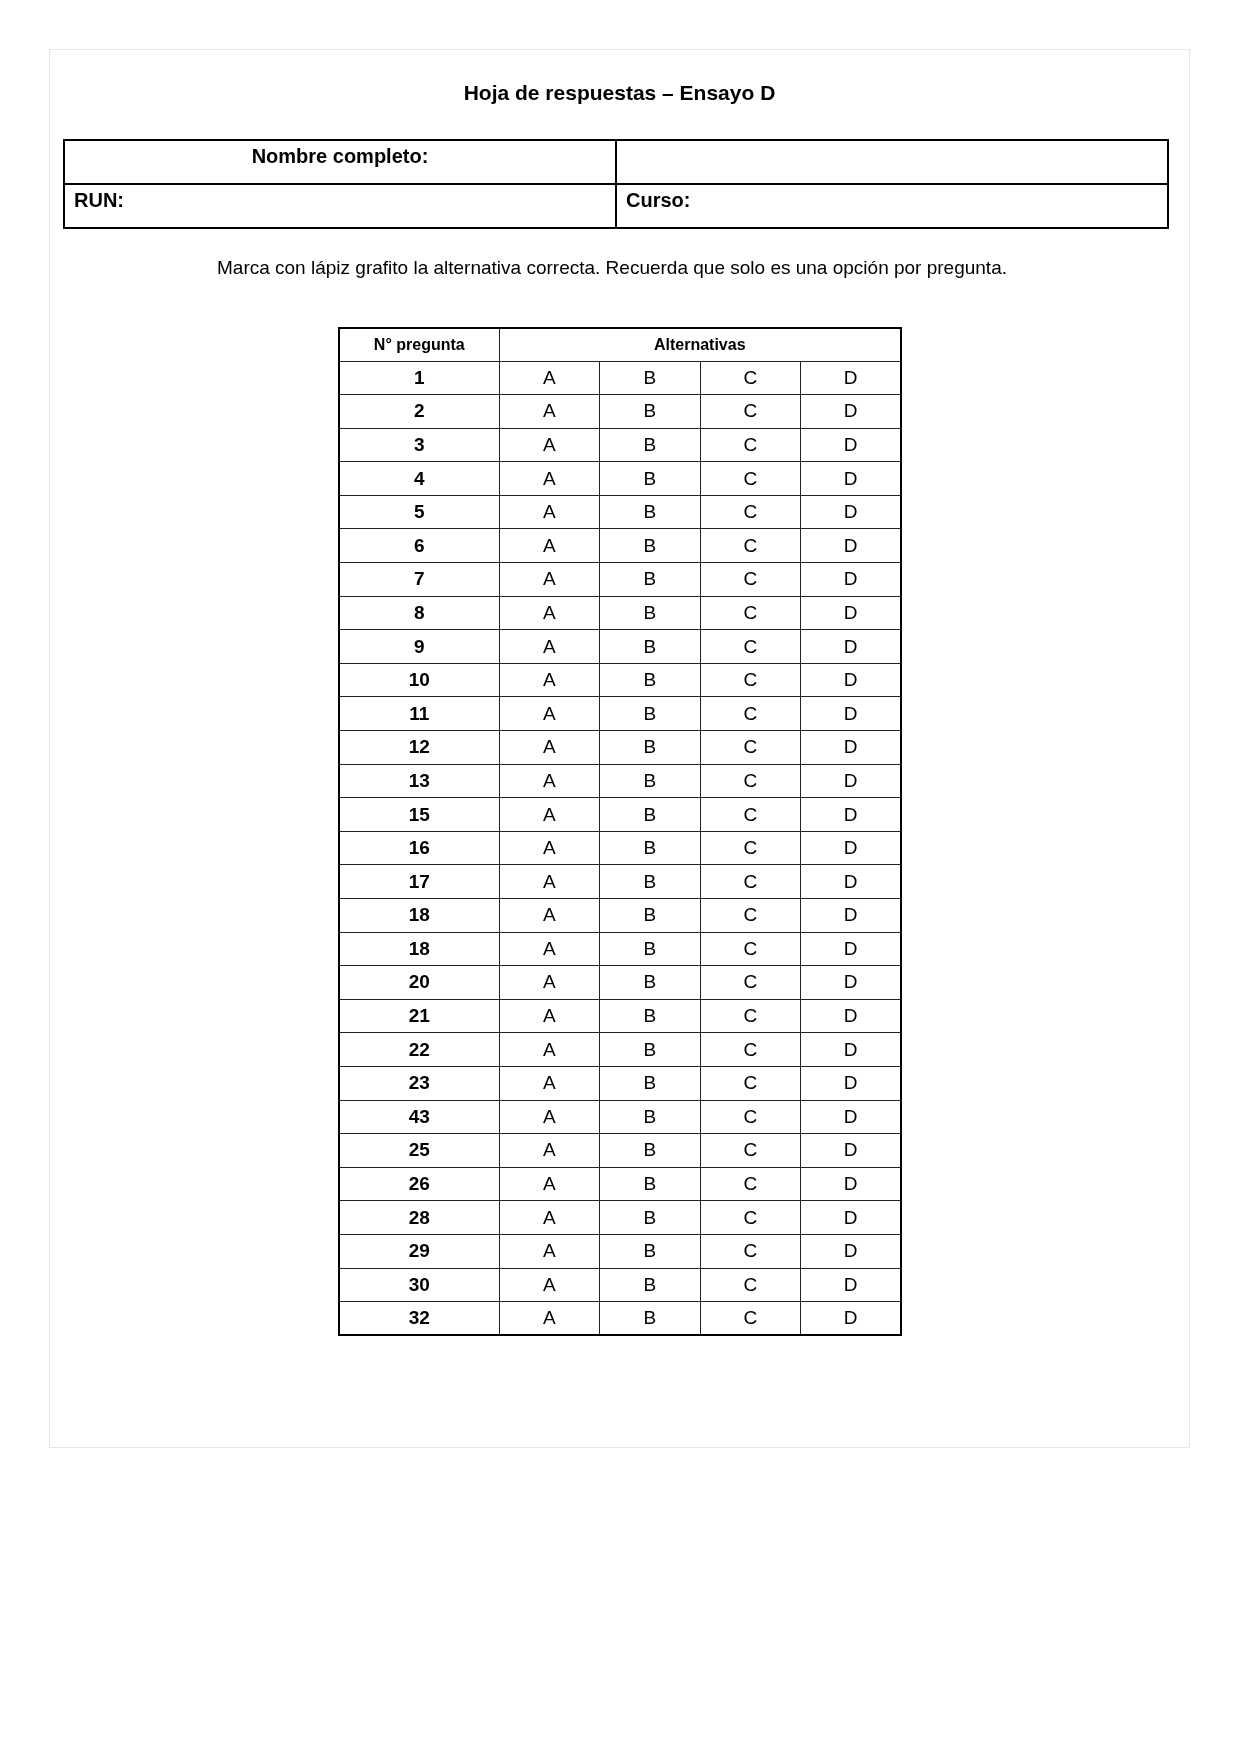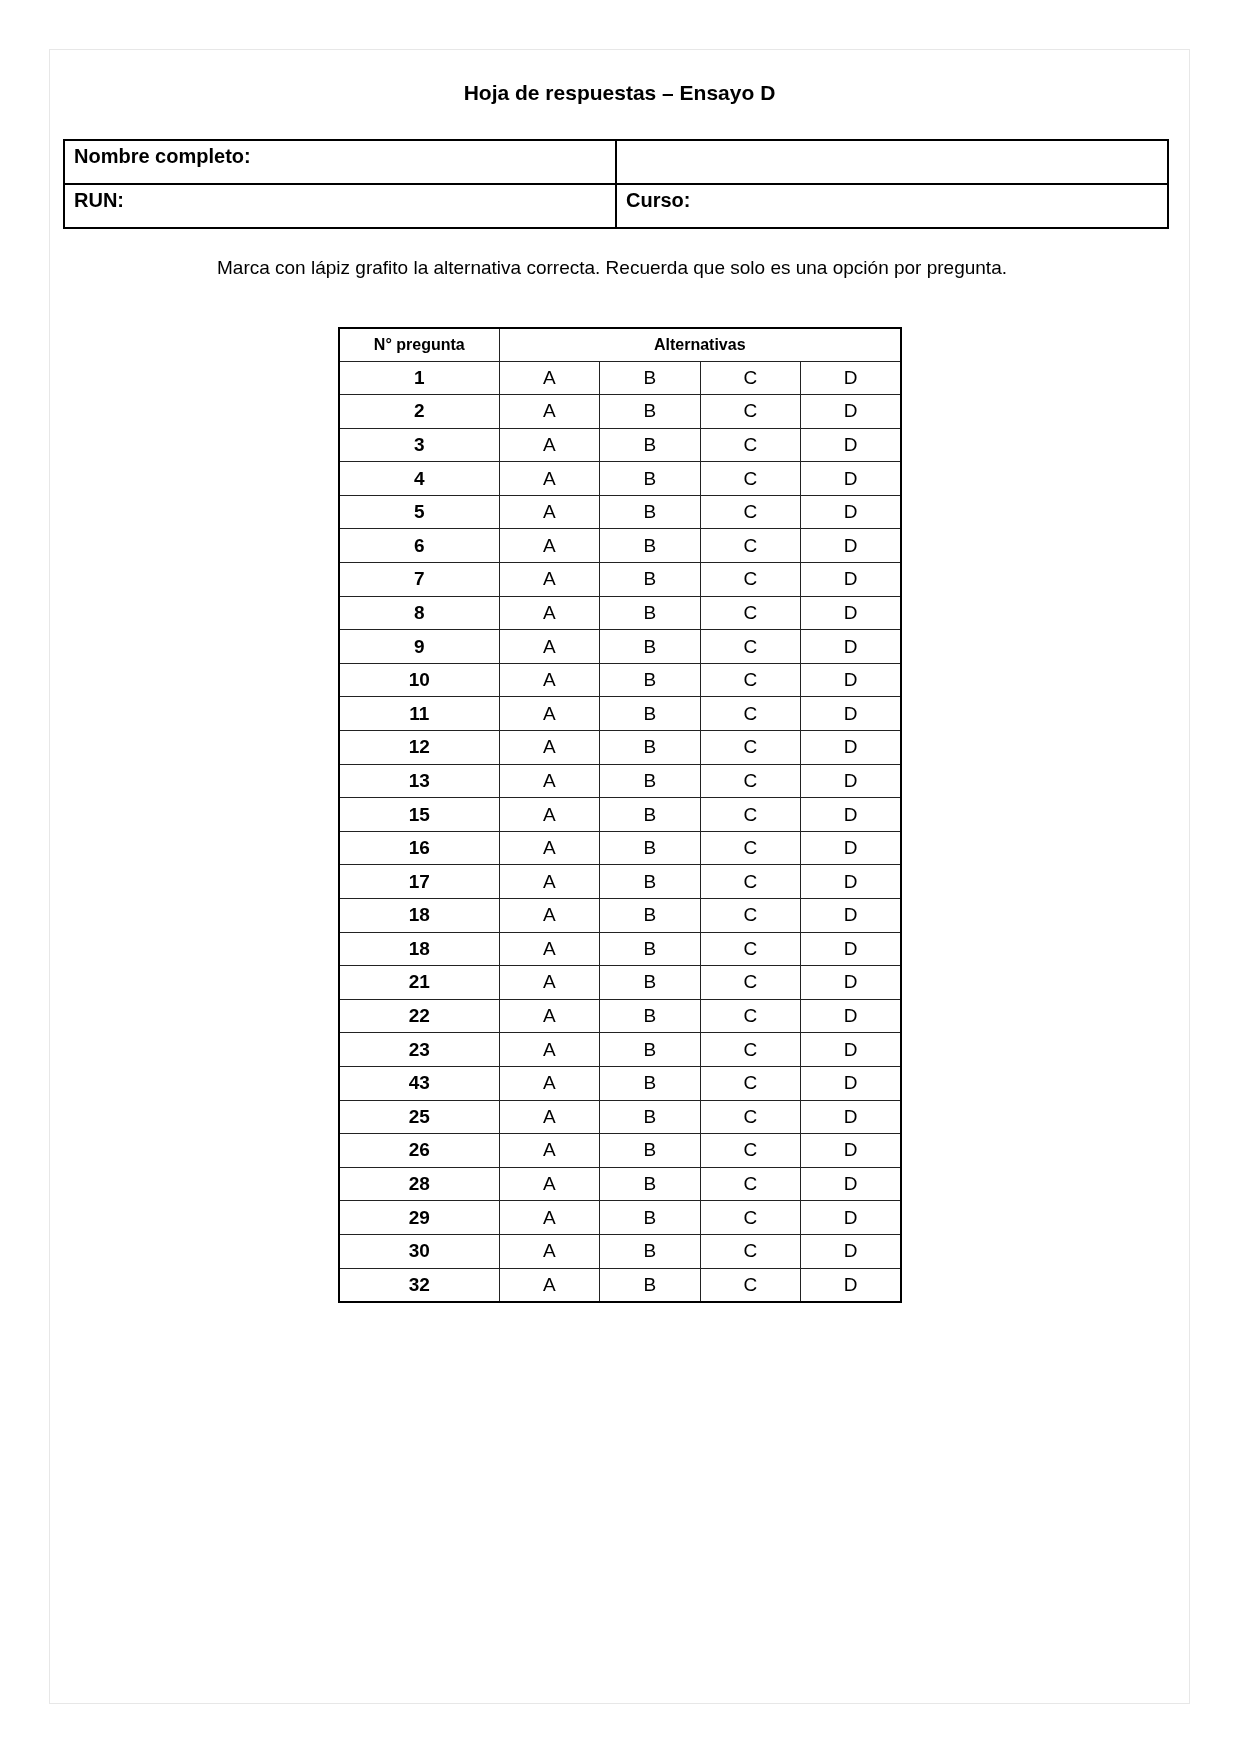--- a/index.html
+++ b/index.html
@@ -13,21 +13,21 @@
   body {
     width: 1241px;
     height: 1754px;
     position: relative;
   }
   .page {
     position: absolute;
     left: 49px;
     top: 49px;
     width: 1141px;
-    height: 1655px;
+    height: 1399px;
     background: #ffffff;
     border: 1px solid #e7e7e7;
   }
   .title {
     position: absolute;
     top: 31px;
     left: 0;
     width: 100%;
     text-align: center;
     font-size: 21px;
@@ -99,21 +99,21 @@
 </head>
 <body>
 
 <div class="page">
 
   <h1 class="title">Hoja de respuestas – Ensayo D</h1>
 
   <table class="info-table">
     <tbody>
       <tr>
-        <td style="width:50%;">Nombre completo:</td>
+        <td style="width:50%;text-align:center;">Nombre completo:</td>
         <td style="width:50%;"></td>
       </tr>
       <tr>
         <td>
           <span>RUN:</span>
         </td>
         <td>
           <span>Curso:</span>
         </td>
       </tr>
@@ -251,20 +251,27 @@
           <td class="opt col-opt">D</td>
         </tr>
         <tr>
           <td class="qnum col-q">18</td>
           <td class="opt col-opt">A</td>
           <td class="opt col-opt">B</td>
           <td class="opt col-opt">C</td>
           <td class="opt col-opt">D</td>
         </tr>
         <tr>
+          <td class="qnum col-q">20</td>
+          <td class="opt col-opt">A</td>
+          <td class="opt col-opt">B</td>
+          <td class="opt col-opt">C</td>
+          <td class="opt col-opt">D</td>
+        </tr>
+        <tr>
           <td class="qnum col-q">21</td>
           <td class="opt col-opt">A</td>
           <td class="opt col-opt">B</td>
           <td class="opt col-opt">C</td>
           <td class="opt col-opt">D</td>
         </tr>
         <tr>
           <td class="qnum col-q">22</td>
           <td class="opt col-opt">A</td>
           <td class="opt col-opt">B</td>

